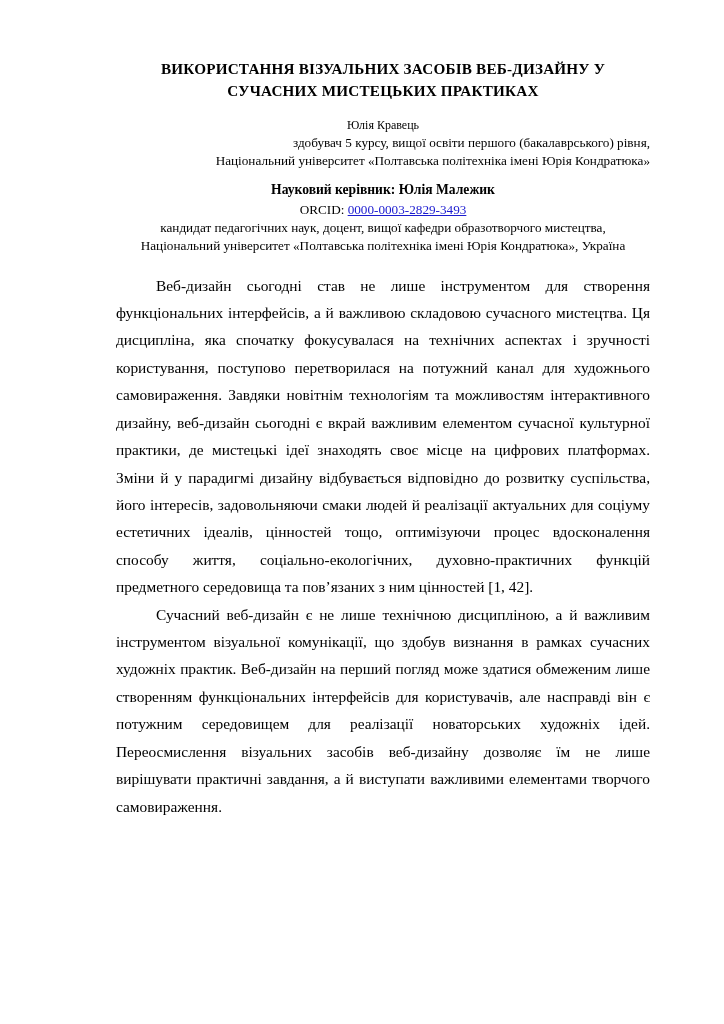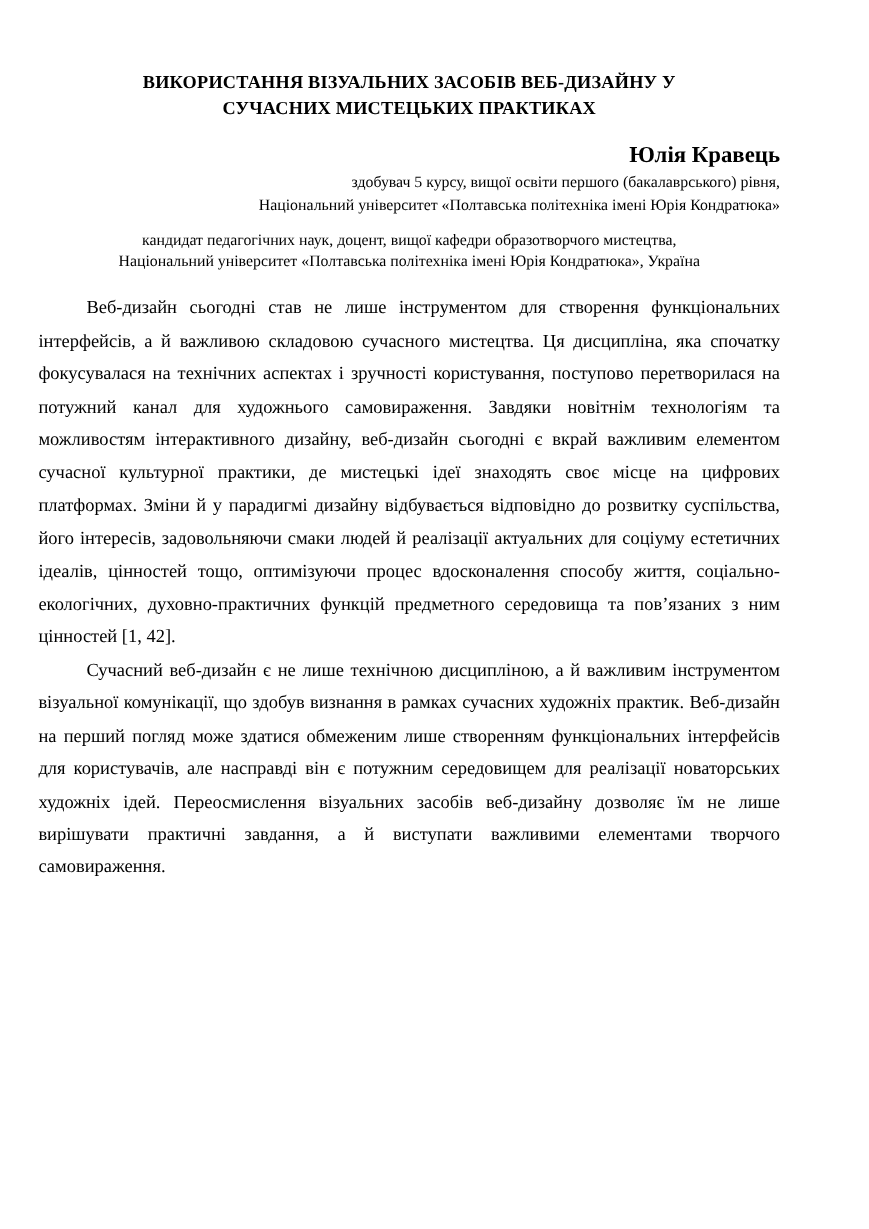--- a/index.html
+++ b/index.html
@@ -11,43 +11,44 @@
     height: 1024px;
     background: #ffffff;
     font-family: "Liberation Serif", serif;
     color: #000000;
   }
   .page {
     position: relative;
     width: 724px;
     height: 1024px;
     box-sizing: border-box;
-    padding: 58px 74px 40px 32px;
+    padding: 58px 74px 40px 116px;
   }
   .title {
     text-align: center;
     font-weight: bold;
     font-size: 15.2px;
     line-height: 1.42;
     letter-spacing: 0.2px;
     margin: 0 0 16px 0;
     text-transform: uppercase;
   }
   .title-line {
     display: block;
   }
   .authors-block {
     text-align: right;
     font-size: 13.2px;
     line-height: 1.38;
     margin: 0 0 2px 0;
   }
   .author-name {
-    font-weight: bold;
-    font-size: 19px;
+    font-weight: normal;
+    font-size: 12px;
+    text-align: center;
   }
   .affil-line {
     display: block;
   }
   .advisor-block {
     text-align: center;
     font-size: 13.2px;
     line-height: 1.38;
     margin-top: 11px;
   }
@@ -87,20 +88,22 @@
     <span class="title-line">СУЧАСНИХ МИСТЕЦЬКИХ ПРАКТИКАХ</span>
   </h1>
 
   <div class="authors-block">
     <span class="affil-line author-name">Юлія Кравець</span>
     <span class="affil-line">здобувач 5 курсу, вищої освіти першого (бакалаврського) рівня,</span>
     <span class="affil-line">Національний університет «Полтавська політехніка імені Юрія Кондратюка»</span>
   </div>
 
   <div class="advisor-block">
+    <span class="affil-line advisor-name"><span>Науковий керівник:</span> <span>Юлія Малежик</span></span>
+    <span class="orcid-line"><span>ORCID:</span> <a class="orcid-link" href="#">0000-0003-2829-3493</a></span>
     <span class="affil-line">кандидат педагогічних наук, доцент, вищої кафедри образотворчого мистецтва,</span>
     <span class="affil-line">Національний університет «Полтавська політехніка імені Юрія Кондратюка», Україна</span>
   </div>
 
   <div class="body-text">
     <p>Веб-дизайн сьогодні став не лише інструментом для створення функціональних інтерфейсів, а й важливою складовою сучасного мистецтва. Ця дисципліна, яка спочатку фокусувалася на технічних аспектах і зручності користування, поступово перетворилася на потужний канал для художнього самовираження. Завдяки новітнім технологіям та можливостям інтерактивного дизайну, веб-дизайн сьогодні є вкрай важливим елементом сучасної культурної практики, де мистецькі ідеї знаходять своє місце на цифрових платформах. Зміни й у парадигмі дизайну відбувається відповідно до розвитку суспільства, його інтересів, задовольняючи смаки людей й реалізації актуальних для соціуму естетичних ідеалів, цінностей тощо, оптимізуючи процес вдосконалення способу життя, соціально-екологічних, духовно-практичних функцій предметного середовища та пов’язаних з ним цінностей [1, 42].</p>
     <p>Сучасний веб-дизайн є не лише технічною дисципліною, а й важливим інструментом візуальної комунікації, що здобув визнання в рамках сучасних художніх практик. Веб-дизайн на перший погляд може здатися обмеженим лише створенням функціональних інтерфейсів для користувачів, але насправді він є потужним середовищем для реалізації новаторських художніх ідей. Переосмислення візуальних засобів веб-дизайну дозволяє їм не лише вирішувати практичні завдання, а й виступати важливими елементами творчого самовираження.</p>
   </div>
 
 </div>

